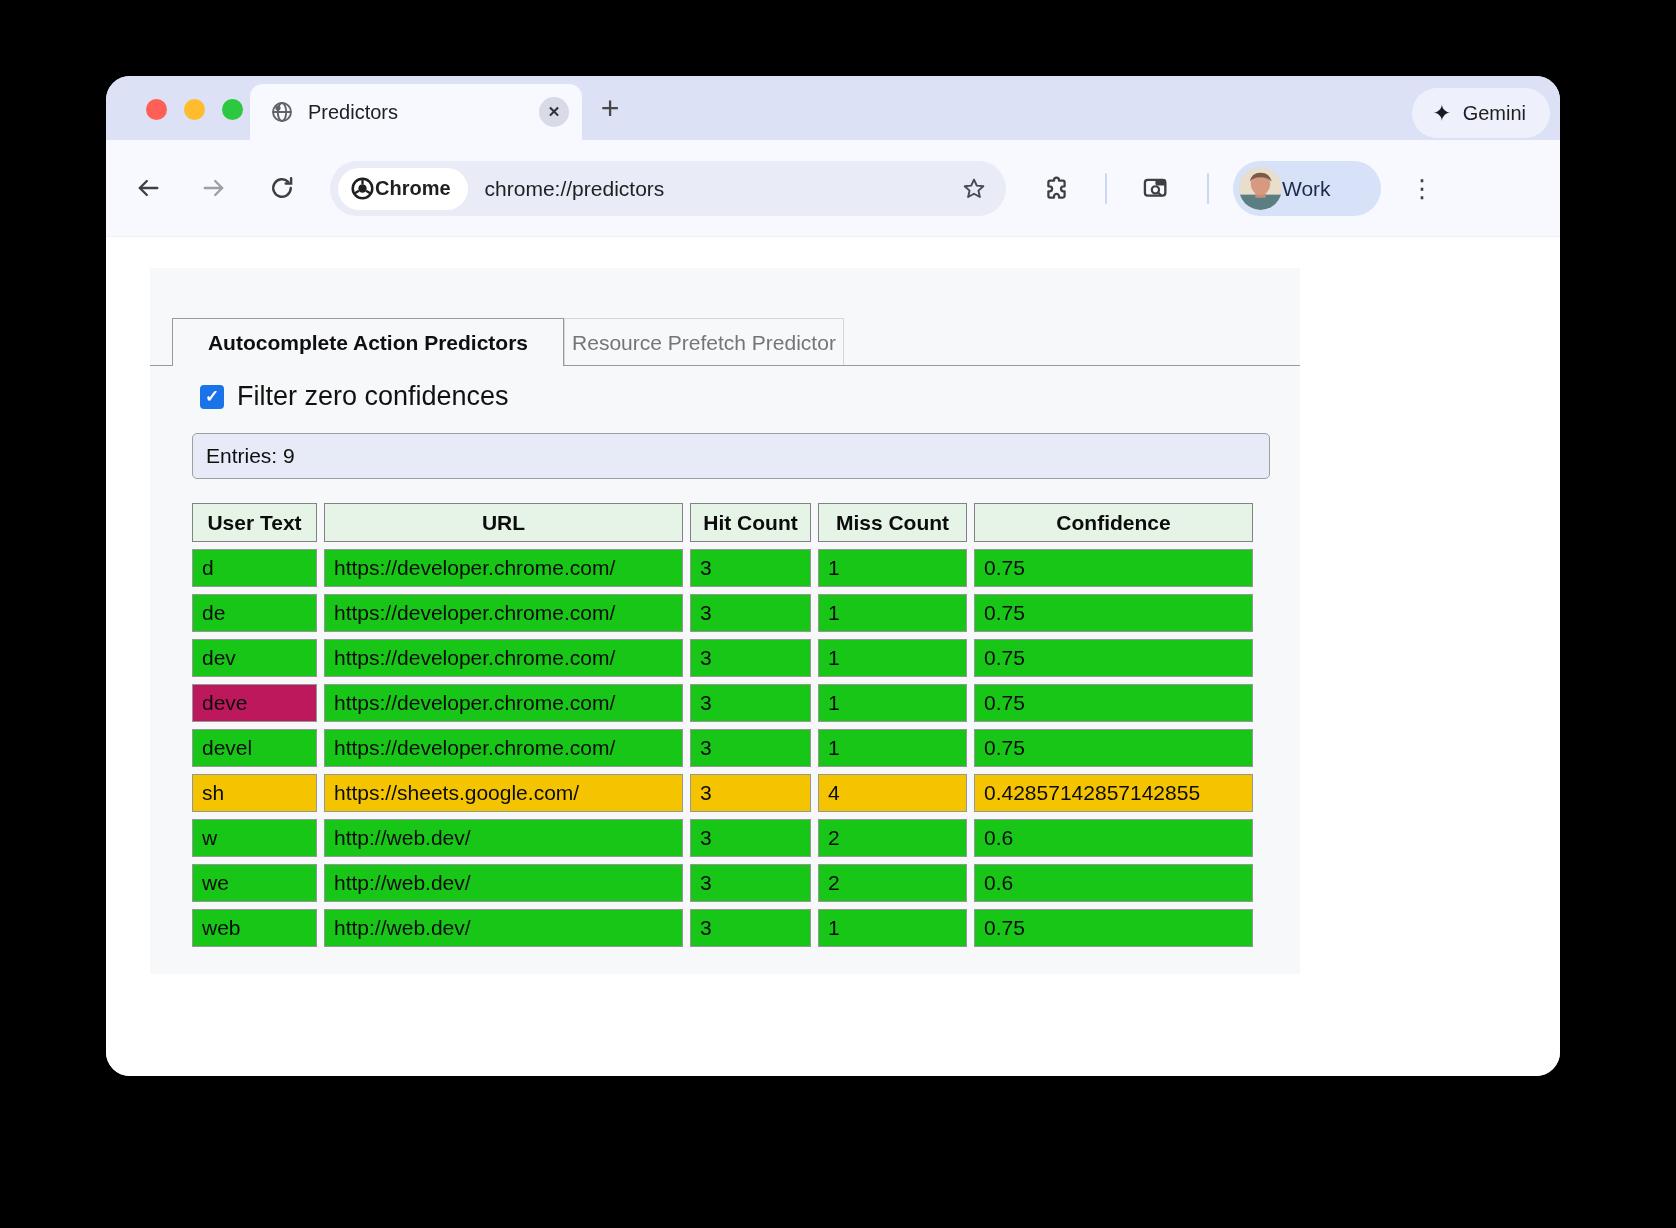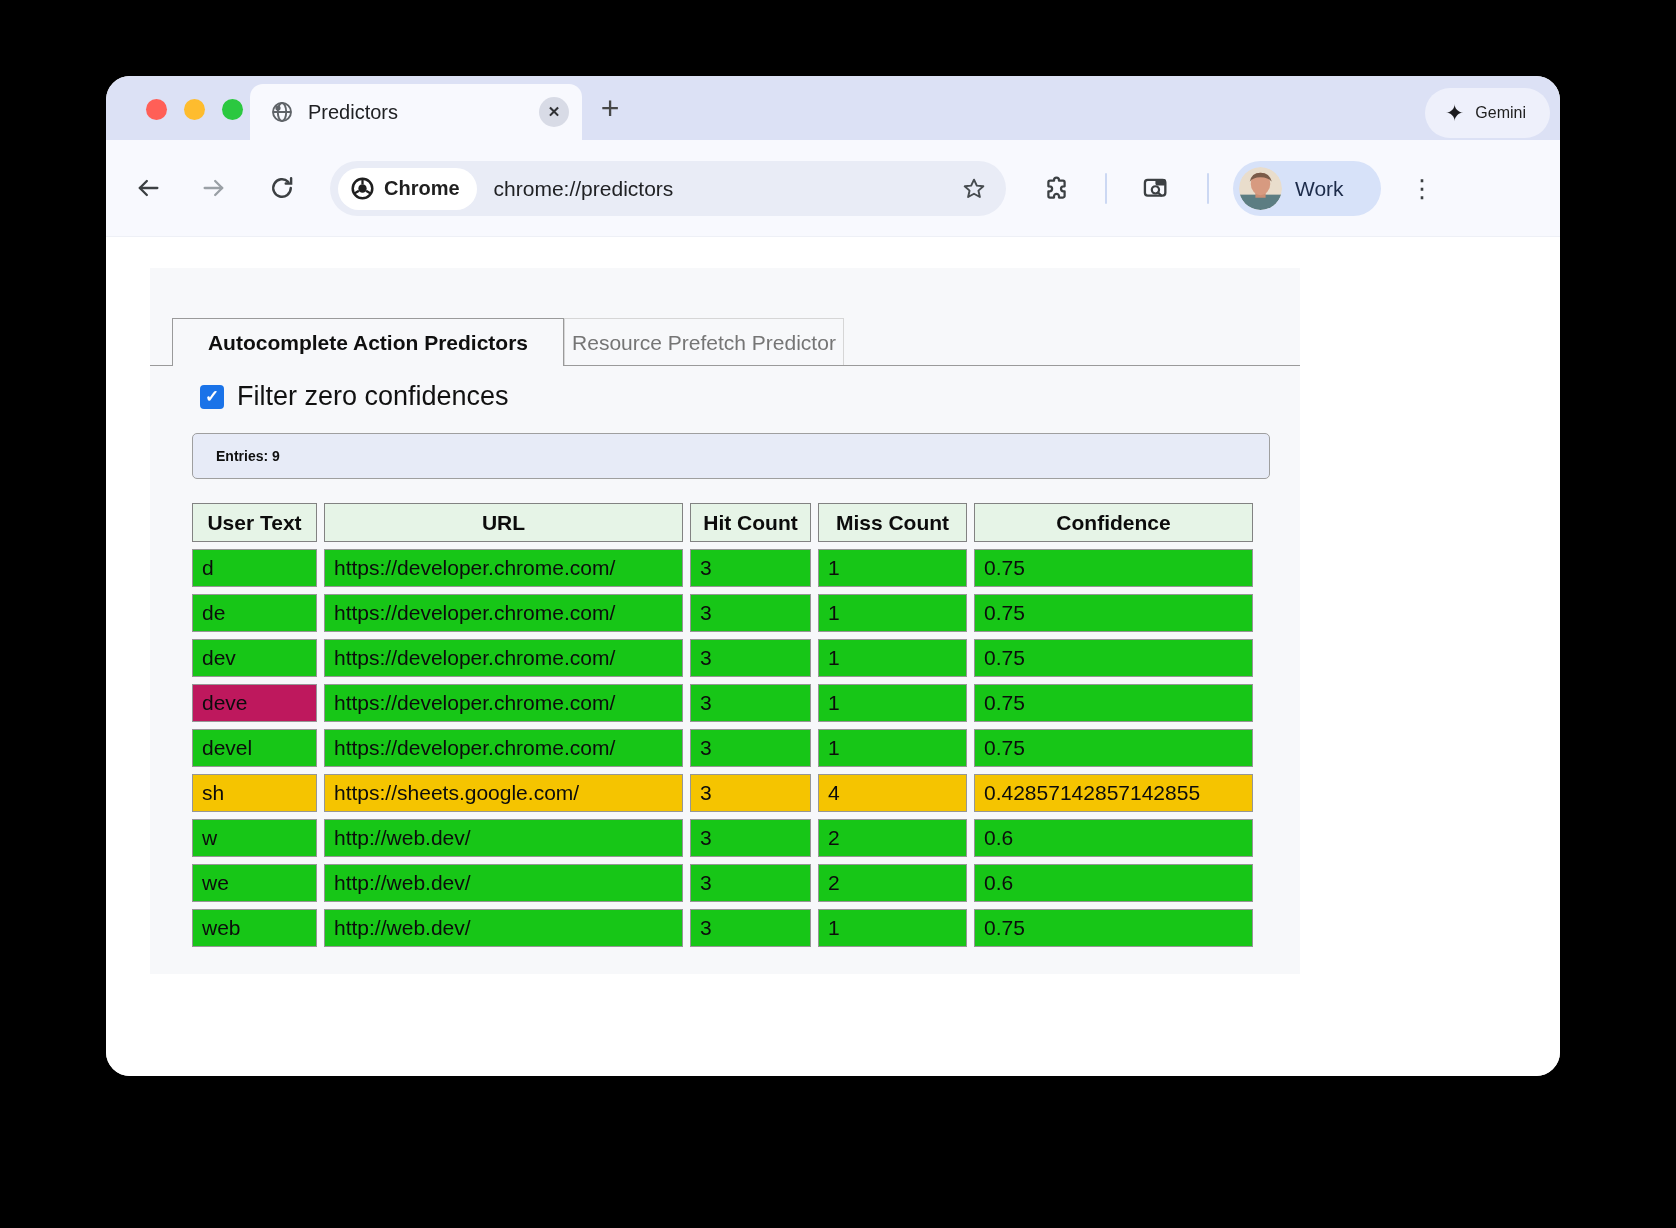--- a/index.html
+++ b/index.html
@@ -21,44 +21,44 @@
   .tab-globe{margin-left:20px;display:flex;}
   .tab-title{margin-left:14px;font-size:20px;color:#202124;}
   .tab-close{position:absolute;right:13px;width:30px;height:30px;border-radius:50%;
     background:#d8dbe6;color:#303134;display:flex;align-items:center;justify-content:center;
     font-size:15px;font-weight:bold;cursor:pointer;}
   .newtab-btn{position:absolute;left:482px;top:10px;width:44px;height:44px;
     display:flex;align-items:center;justify-content:center;font-size:32px;color:#474747;font-weight:300;}
   .gemini-pill{position:absolute;right:10px;top:12px;height:50px;border-radius:25px;
     background:#eef0fb;display:flex;align-items:center;padding:0 24px 0 20px;gap:11px;}
   .gemini-icon{font-size:23px;color:#1b1b1f;line-height:1;}
-  .gemini-label{font-size:16px;color:#1f1f1f;}
+  .gemini-label{font-size:20px;color:#1f1f1f;}
 
   
   .toolbar{position:relative;height:97px;background:#f8f9fe;border-bottom:1px solid #eef0f6;box-sizing:border-box;}
   .nav-btn{position:absolute;top:28px;width:40px;height:40px;display:flex;align-items:center;justify-content:center;border-radius:50%;}
   .btn-back{left:22px;}
   .btn-forward{left:88px;}
   .btn-reload{left:156px;}
   .omnibox{position:absolute;left:224px;top:21px;width:676px;height:55px;background:#e9ecf6;
     border-radius:28px;display:flex;align-items:center;}
   .site-badge{margin-left:8px;height:42px;border-radius:21px;background:#ffffff;
-    display:flex;align-items:center;padding:0 17px 0 12px;gap:9px;}
+    display:flex;align-items:center;padding:0 17px 0 12px;}
   .site-badge-label{font-size:20px;font-weight:700;color:#1f1f1f;}
   .url-text{margin-left:17px;font-size:21px;color:#202124;}
   .star-btn{position:absolute;right:12px;top:8px;width:40px;height:40px;display:flex;align-items:center;justify-content:center;}
   .icon-btn{position:absolute;top:28px;width:40px;height:40px;display:flex;align-items:center;justify-content:center;}
   .btn-ext{left:930px;}
   .btn-tabsearch{left:1030px;}
   .tb-divider{position:absolute;top:33px;width:2px;height:31px;background:#ccd8f3;border-radius:1px;}
   .dv1{left:999px;}  .dv2{left:1101px;}
   .profile-pill{position:absolute;left:1127px;top:21px;width:148px;height:55px;border-radius:28px;
     background:#d7e2f9;display:flex;align-items:center;}
   .avatar{width:43px;height:43px;border-radius:50%;margin-left:6px;overflow:hidden;flex:none;display:flex;}
-  .profile-label{margin-left:13px;font-size:21px;color:#1c2b4a;}
+  .profile-label{font-size:21px;color:#1c2b4a;}
   .menu-btn{position:absolute;left:1296px;top:28px;width:40px;height:40px;display:flex;
     align-items:center;justify-content:center;font-size:25px;color:#3c4043;letter-spacing:0;}
 
   
   .page-view{position:absolute;left:0;right:0;top:161px;bottom:0;background:#fff;}
   .content{position:absolute;left:44px;top:31px;width:1150px;height:706px;background:#f7f8fa;}
 
   .page-tabs{position:relative;margin-top:50px;height:48px;display:flex;align-items:flex-end;}
   .tabs-underline{position:absolute;left:0;right:0;bottom:0;height:1px;background:#9a9a9a;z-index:1;}
   .page-tab{box-sizing:border-box;height:48px;display:flex;align-items:center;justify-content:center;cursor:pointer;}
@@ -67,21 +67,21 @@
   .page-tab.inactive{width:280px;border:1px solid #d6d6d6;border-bottom:none;background:transparent;
     font-size:21px;color:#757575;z-index:0;}
 
   .filter-row{margin:15px 0 0 50px;display:flex;align-items:center;gap:13px;}
   .checkbox{width:24px;height:24px;border-radius:4px;background:#1a73e8;color:#fff;display:flex;
     align-items:center;justify-content:center;font-size:17px;font-weight:bold;cursor:pointer;flex:none;}
   .filter-label{font-size:27px;color:#111;}
 
   .entries-bar{margin:21px 0 0 42px;width:1078px;height:46px;box-sizing:border-box;
     background:#e7ebf7;border:1px solid #9f9f9f;border-radius:5px;
-    display:flex;align-items:center;padding-left:23px;font-weight:bold;font-size:14px;color:#0f0f0f;}
+    display:flex;align-items:center;padding-left:13px;font-weight:normal;font-size:21px;color:#0f0f0f;}
 
   table.predict-table{margin:17px 0 0 35px;border-collapse:separate;border-spacing:7px;}
   .predict-table th{box-sizing:border-box;background:#e6f4e7;border:1px solid #828282;
     font-size:21px;font-weight:bold;color:#0c0c0c;height:39px;padding:4px 8px;text-align:center;}
   .predict-table td{box-sizing:border-box;border:1px solid #969696;font-size:21px;color:#0c0c0c;
     height:38px;padding:0 9px;text-align:left;}
   .predict-table th:nth-child(1),.predict-table td:nth-child(1){width:125px;}
   .predict-table th:nth-child(2),.predict-table td:nth-child(2){width:359px;}
   .predict-table th:nth-child(3),.predict-table td:nth-child(3){width:121px;}
   .predict-table th:nth-child(4),.predict-table td:nth-child(4){width:149px;}

